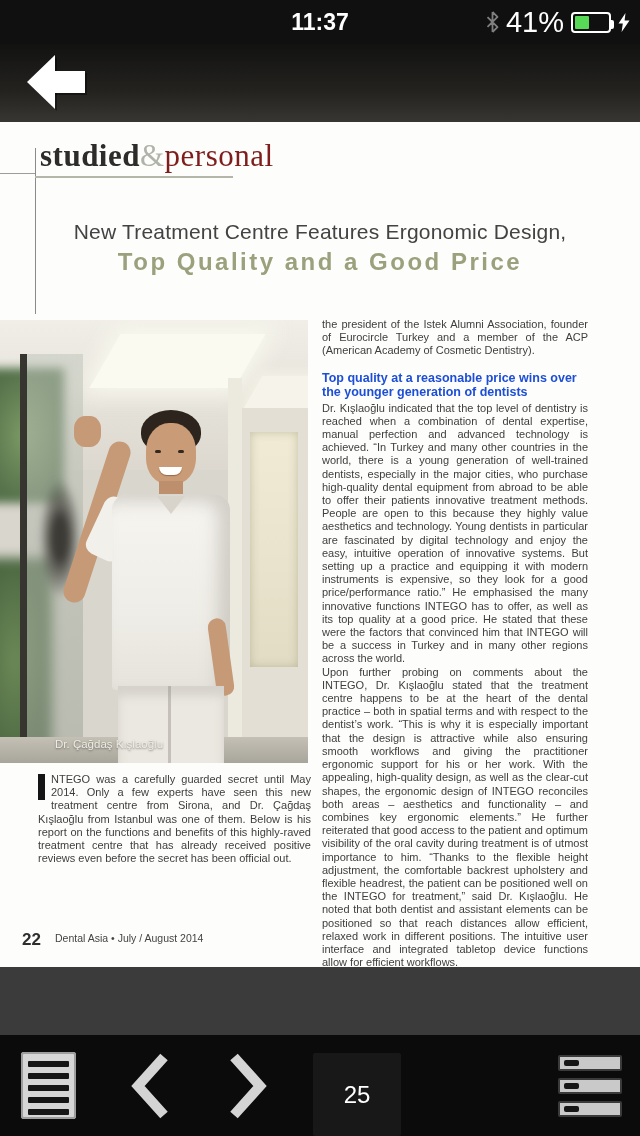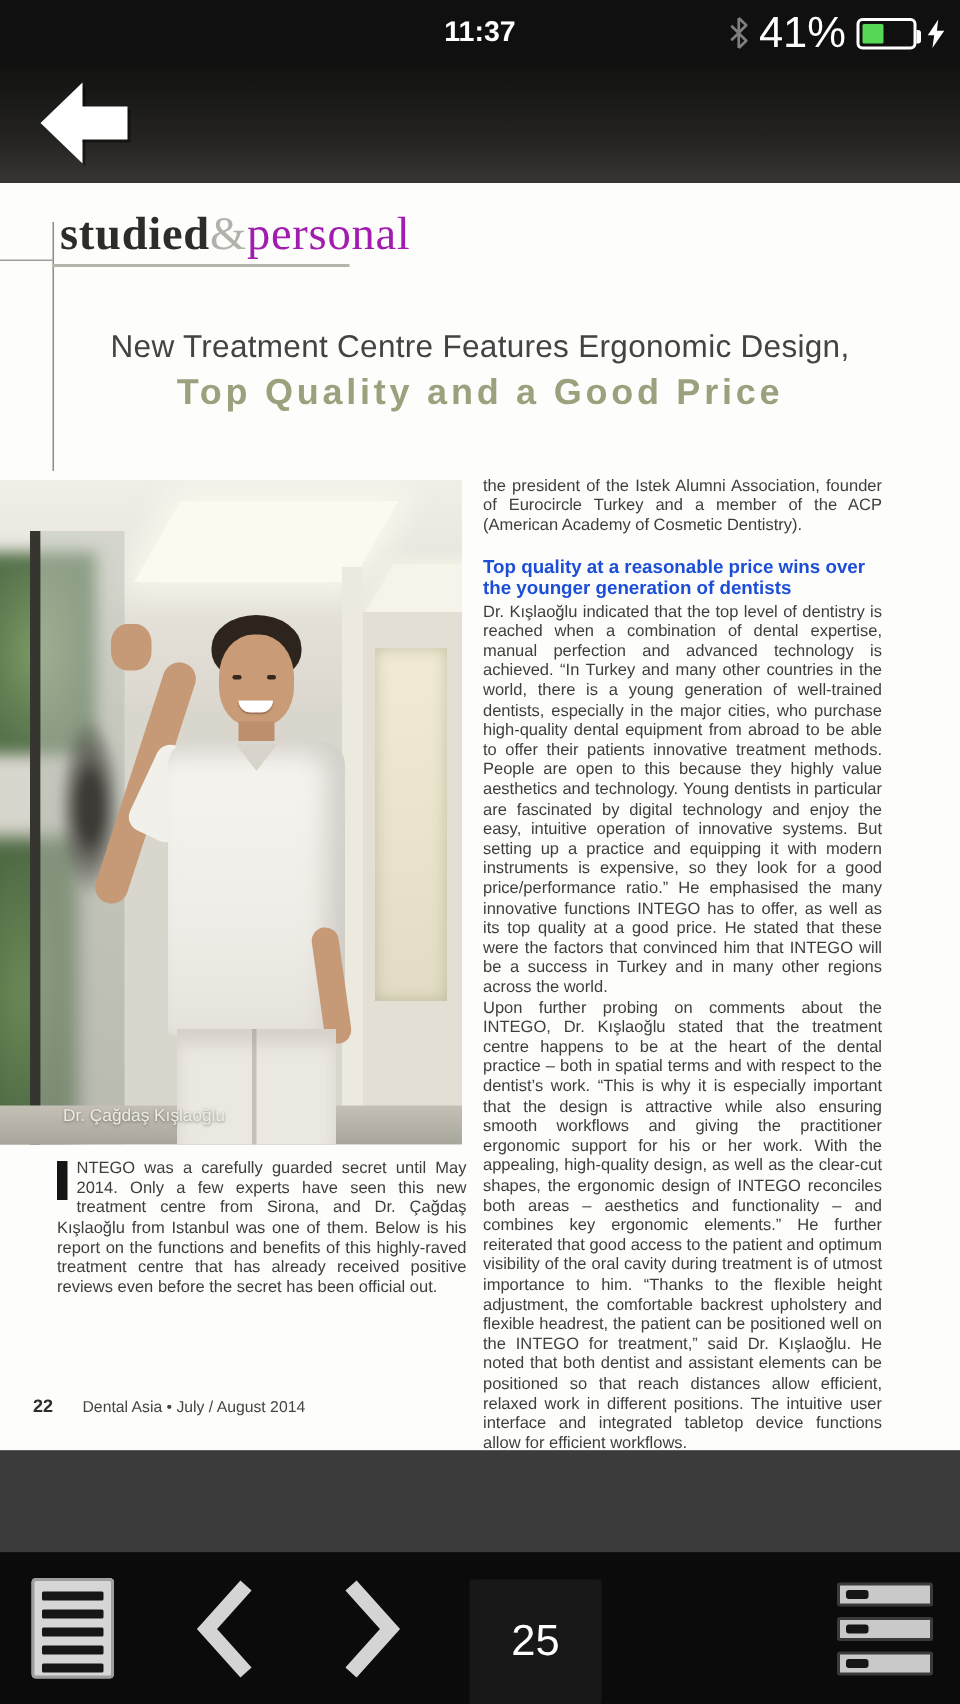--- a/index.html
+++ b/index.html
@@ -9,21 +9,21 @@
 
   
   .status-bar{position:absolute;top:0;left:0;width:640px;height:44px;background:#101010;
               display:flex;align-items:center;color:#fff;}
   .sb-left{display:flex;align-items:center;gap:6px;padding-left:14px;}
   .dots{display:flex;gap:5px;align-items:center;}
   .dot{width:13px;height:13px;border-radius:50%;}
   .dot.f{background:#fff;}
   .dot.e{border:1.5px solid #fff;background:transparent;}
   .carrier{font-size:23px;margin-left:4px;}
-  .sb-time{position:absolute;left:0;right:0;text-align:center;font-size:19px;font-weight:600;}
+  .sb-time{position:absolute;left:0;right:0;text-align:center;font-size:23px;font-weight:600;}
   .sb-right{margin-left:auto;display:flex;align-items:center;gap:7px;padding-right:10px;}
   .batt-pct{font-size:29px;}
   .battery{position:relative;width:40px;height:21px;border:2px solid #fff;border-radius:4px;
            padding:2px;display:flex;}
   .batt-fill{width:45%;height:100%;border-radius:1px;}
   .batt-nub{position:absolute;right:-5px;top:6px;width:3px;height:9px;background:#fff;
             border-radius:0 2px 2px 0;}
 
   
   .nav-bar{position:absolute;top:44px;left:0;width:640px;height:78px;
@@ -37,21 +37,21 @@
 
   
   .page{position:absolute;top:122px;left:0;width:640px;height:845px;background:#fdfdfb;
         overflow:hidden;color:#3e3e3e;}
   .vrule{position:absolute;left:35px;top:26px;width:1px;height:166px;background:#8b8b8b;}
   .hrule{position:absolute;left:0;top:51px;width:35px;height:1px;background:#9c9c9c;}
   .masthead{position:absolute;left:40px;top:16px;font-family:"Liberation Serif",serif;
             font-size:31px;letter-spacing:.5px;}
   .mh-dark{color:#2d2c2a;font-weight:600;}
   .mh-amp{color:#b0b3aa;}
-  .mh-olive{color:#a21caf;}
+  .mh-olive{color:#7f1d1d;}
   .mh-underline{position:absolute;left:35px;top:54px;width:198px;height:2px;background:#b4b6a9;}
 
   .title{position:absolute;left:0;top:98px;width:640px;text-align:center;}
   .title-l1{font-size:21px;color:#434343;letter-spacing:.2px;}
   .title-l2{font-size:24px;font-weight:700;letter-spacing:2.5px;margin-top:4px;}
 
   
   .photo{position:absolute;top:198px;left:0;width:308px;height:443px;background:#d9d6cd;overflow:hidden;}
   .ph-ceiling{position:absolute;top:0;left:0;width:100%;height:150px;
               background:linear-gradient(180deg,#f0eee7,#dcd8cf);}
@@ -91,47 +91,47 @@
             border-radius:16px 16px 4px 4px;box-shadow:inset -12px 8px 16px rgba(178,174,166,.5);}
   .ph-collar{position:absolute;top:176px;left:157px;width:28px;height:18px;background:#d8d4cb;
              clip-path:polygon(0 0,100% 0,50% 100%);}
   .ph-sleeve{position:absolute;top:178px;left:94px;width:36px;height:62px;background:#f2f0ea;
              transform:rotate(25deg);border-radius:10px;}
   .ph-forearm{position:absolute;top:298px;left:212px;width:18px;height:78px;background:#c69a77;
               border-radius:9px;transform:rotate(-8deg);}
   .ph-pants{position:absolute;top:366px;left:118px;width:106px;height:77px;background:#ebe8e1;
             box-shadow:inset 0 10px 10px rgba(150,146,138,.25);}
   .ph-crease{position:absolute;top:366px;left:168px;width:3px;height:77px;background:rgba(140,136,128,.4);}
-  .ph-caption{position:absolute;left:42px;top:418px;font-size:11.5px;color:#edebe4;
+  .ph-caption{position:absolute;left:55px;top:418px;font-size:11.5px;color:#edebe4;
               text-shadow:0 1px 2px rgba(60,60,55,.6);}
 
   
   .col{position:absolute;font-size:11px;line-height:13.2px;text-align:justify;color:#3e3e3e;}
   .col-left{left:38px;top:651px;width:273px;}
   .col-right{left:322px;top:196px;width:266px;}
   .col p{margin:0;}
   .dropcap{display:block;float:left;width:7px;height:26px;background:#151515;margin:1px 6px 0 0;
            font-size:0;overflow:hidden;}
   .olive-h{font-weight:700;font-size:12.5px;line-height:14.5px;margin:13px 0 2px 0;text-align:left;}
 
   .pg-footer{position:absolute;left:0;top:808px;width:640px;}
-  .pg-num{position:absolute;left:22px;top:0;font-size:12px;font-weight:700;color:#2e2e2e;}
+  .pg-num{position:absolute;left:22px;top:0;font-size:17px;font-weight:700;color:#2e2e2e;}
   .pg-pub{position:absolute;left:55px;top:2px;font-size:10.5px;color:#444;}
 
   
   .gray-strip{position:absolute;top:967px;left:0;width:640px;height:68px;background:#3b3b3b;}
   .toolbar{position:absolute;top:1035px;left:0;width:640px;height:101px;background:#0b0b0b;}
   .tb-btn{position:absolute;cursor:pointer;}
   .toc-icon{left:21px;top:17px;width:55px;height:67px;background:#d6d6d6;border-radius:3px;
             box-shadow:inset 0 0 0 2px #9e9e9e;}
   .toc-line{position:absolute;left:7px;width:41px;height:6px;background:#161616;border-radius:1px;}
   .chev{left:120px;top:16px;width:60px;height:70px;}
   .chev.next{left:218px;}
   .page-ind{left:313px;top:18px;width:88px;height:83px;background:#181818;border-radius:2px;
-            display:flex;align-items:center;justify-content:center;color:#fff;font-size:29px;}
+            display:flex;align-items:center;justify-content:center;color:#fff;font-size:24px;}
   .thumbs-icon{left:558px;top:20px;width:64px;height:62px;}
   .thumb-bar{position:absolute;left:0;width:64px;height:16px;background:#c9c9c9;
              border:2px solid #3a3a3a;border-radius:2px;}
   .thumb-dash{position:absolute;left:4px;top:3px;width:15px;height:6px;background:#161616;border-radius:2px;}
 </style>
 </head>
 <body>
 
 <div class="screen">
 

